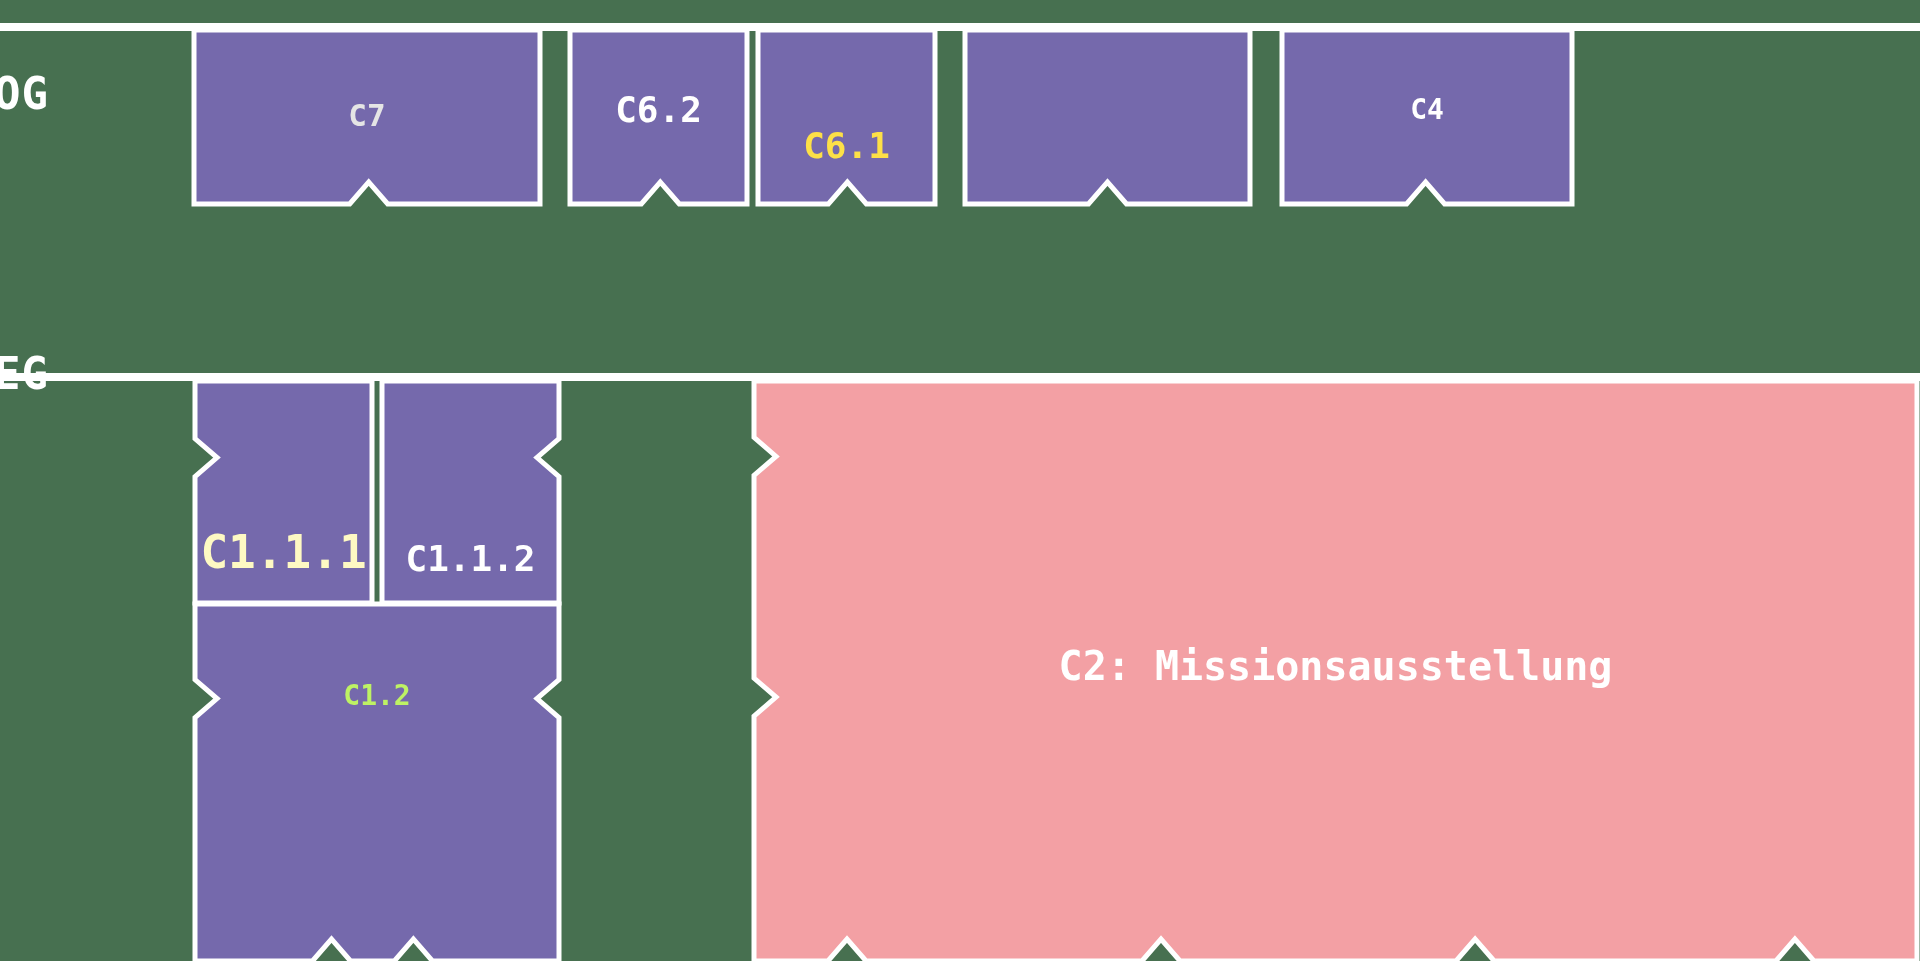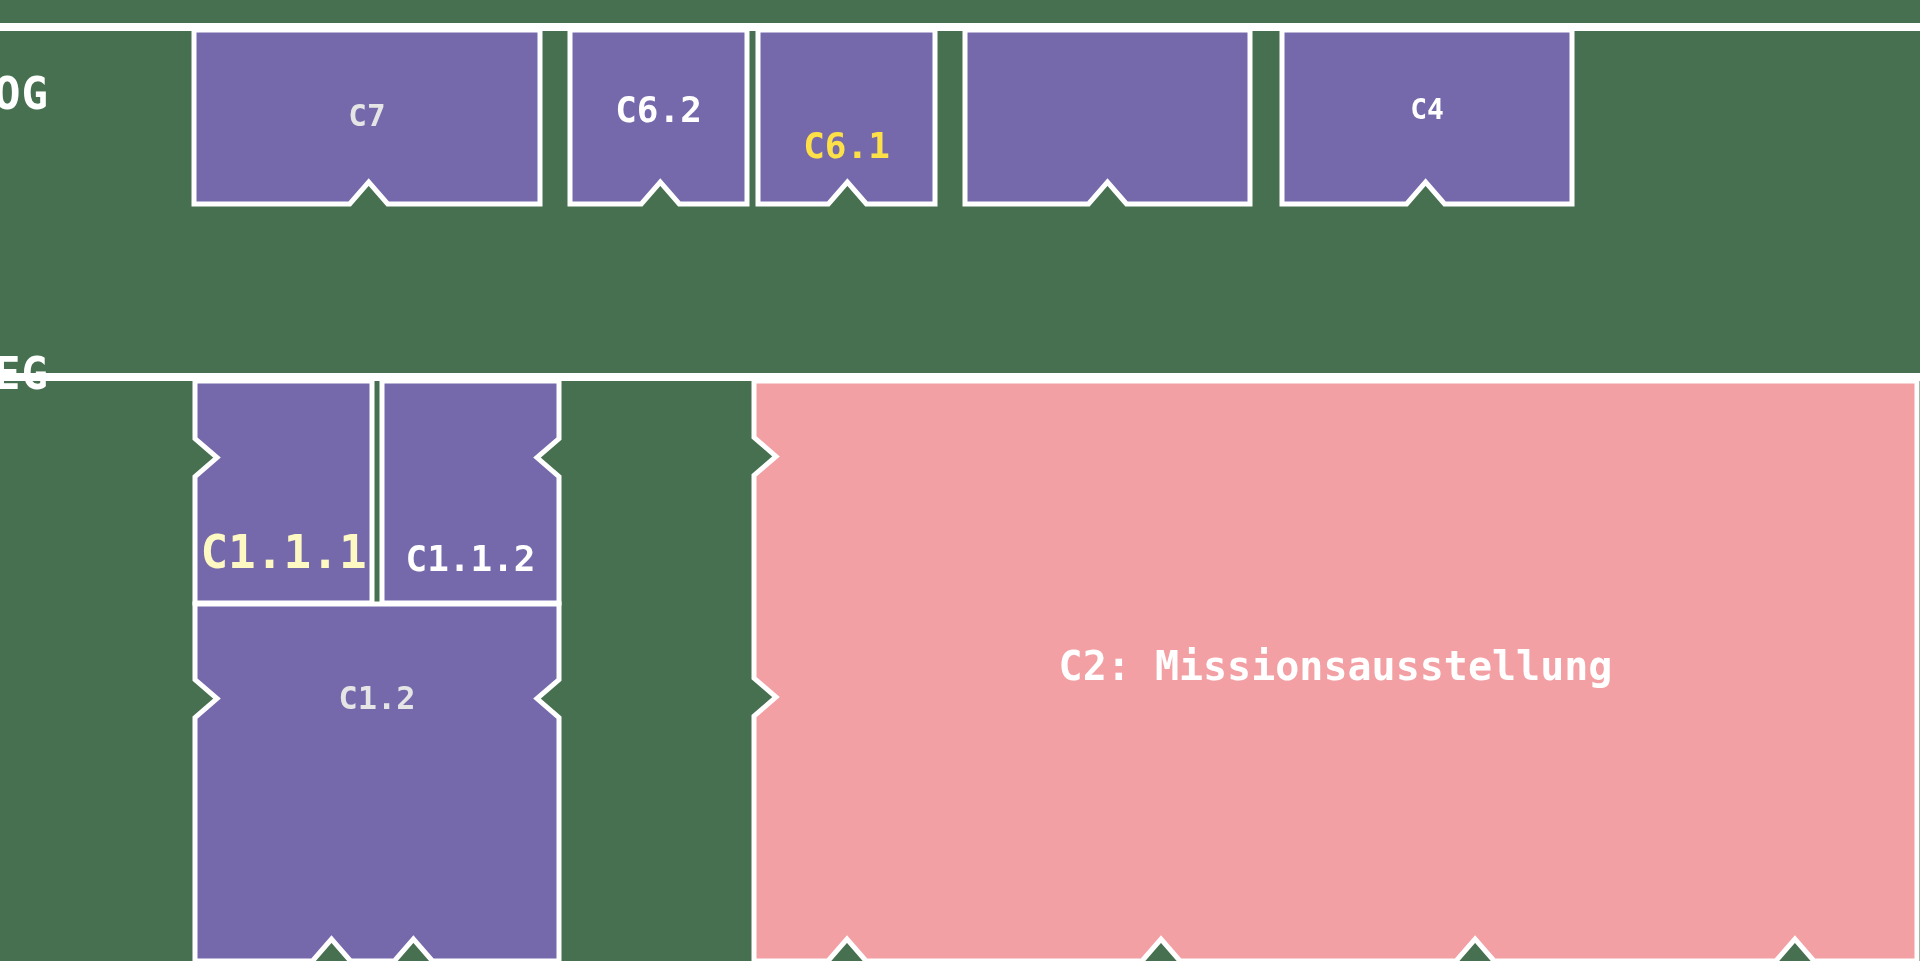--- a/index.html
+++ b/index.html
@@ -70,21 +70,21 @@
     <div class="boxwrap" style="left: 382px; top: 381px; width: 177px; height: 222px;">
       <svg width="177" height="222" viewBox="0 0 177 222">
         <polygon points="0.0,0.0 177.0,0.0 177.0,57.6 155.0,76.6 177.0,95.6 177.0,222.0 0.0,222.0 0.0,0.0" fill="#7569AC" stroke="#FFFFFF" stroke-width="5" stroke-linejoin="miter"></polygon>
       </svg>
       <div class="boxlabel" style="top: 148px; font-size: 36px; color: rgb(255, 255, 255); margin-top: 12px;">C1.1.2</div>
     </div>
     <div class="boxwrap" style="left: 195px; top: 604px; width: 364px; height: 357px;">
       <svg width="364" height="357" viewBox="0 0 364 357">
         <polygon points="0.0,0.0 364.0,0.0 364.0,75.6 342.0,94.6 364.0,113.6 364.0,357.0 237.4,357.0 218.4,335.0 199.4,357.0 155.5,357.0 136.5,335.0 117.5,357.0 0.0,357.0 0.0,113.6 22.0,94.6 0.0,75.6 0.0,0.0" fill="#7569AC" stroke="#FFFFFF" stroke-width="5" stroke-linejoin="miter"></polygon>
       </svg>
-      <div class="boxlabel" style="top: 78px; font-size: 32px; color: #e5e5e5;">C1.2</div>
+      <div class="boxlabel" style="top: 78px; font-size: 28px; color: #bef264;">C1.2</div>
     </div>
     <div class="boxwrap" style="left: 754px; top: 381px; width: 1163px; height: 580px;">
       <svg width="1163" height="580" viewBox="0 0 1163 580">
         <polygon points="0.0,0.0 1163.0,0.0 1163.0,580.0 1059.9,580.0 1040.9,558.0 1021.9,580.0 740.1,580.0 721.1,558.0 702.1,580.0 426.0,580.0 407.0,558.0 388.0,580.0 112.0,580.0 93.0,558.0 74.0,580.0 0.0,580.0 0.0,335.1 22.0,316.1 0.0,297.1 0.0,94.4 22.0,75.4 0.0,56.4 0.0,0.0" fill="#F3A0A4" stroke="#FFFFFF" stroke-width="5" stroke-linejoin="miter"></polygon>
       </svg>
       <div class="boxlabel" style="top: 265px; font-size: 40px; color: rgb(255, 255, 255);">C2: Missionsausstellung</div>
     </div>
   </div>
 
 </body></html>

